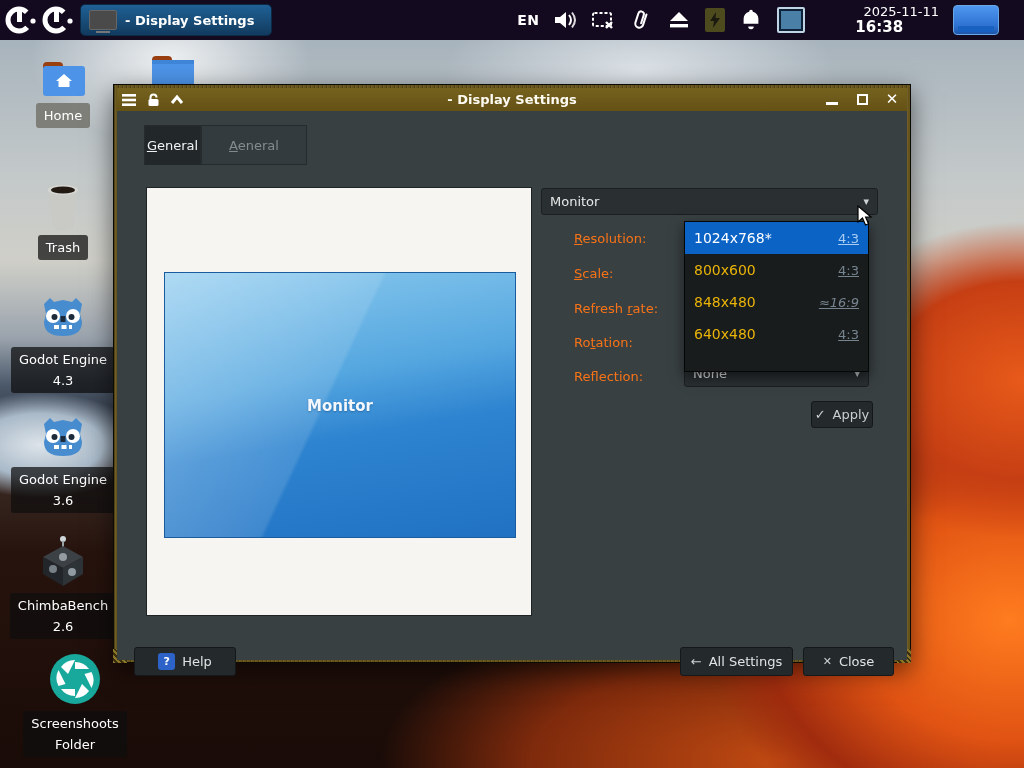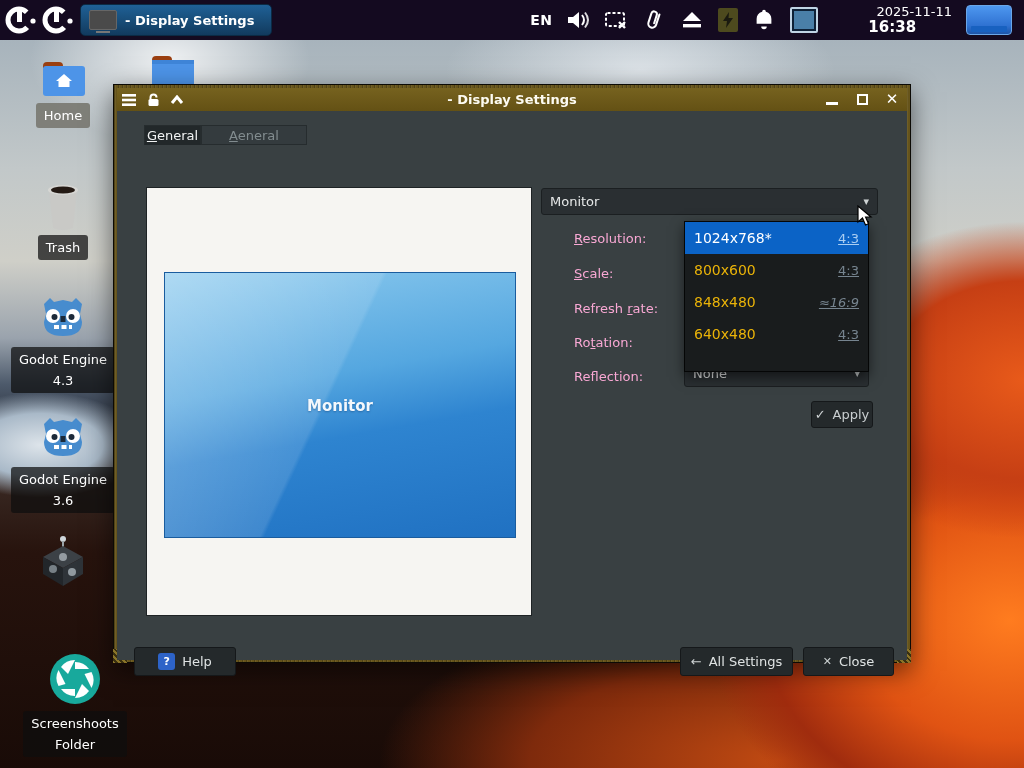--- a/index.html
+++ b/index.html
@@ -15,21 +15,21 @@
       radial-gradient(260px 100px at 640px 70px, rgba(240,244,248,.7), rgba(255,255,255,0) 75%),
       linear-gradient(180deg,#9fadb8 0%,#c2c8c9 22%,#cfcfc8 34%,#9aa3ad 44%,#4d5a6b 50%,#2e3542 55%,#3a2a24 62%,#27130d 72%,#190b07 100%);}
   
   .panel{position:absolute;left:0;top:0;width:1024px;height:40px;background:#140a20;display:flex;align-items:center;z-index:40;}
   .logo{width:32px;height:32px;margin-left:5px;flex:0 0 auto;}
   .taskbtn{margin-left:6px;height:32px;width:192px;border-radius:5px;display:flex;align-items:center;gap:8px;
     background:linear-gradient(180deg,#1f6096 0%,#174a74 60%,#113a5e 100%);border:1px solid #0b2a44;box-sizing:border-box;padding:0 8px;}
   .taskbtn .tb-title{color:#fff;font-weight:bold;font-size:13px;white-space:nowrap;}
   .tb-ico{width:26px;height:18px;background:#4a4a4a;border:1px solid #666;border-radius:2px;position:relative;}
   .tb-ico:after{content:"";position:absolute;left:6px;right:6px;bottom:-4px;height:2px;background:#777;}
-  .tray{margin-left:auto;display:flex;align-items:center;gap:14px;padding-right:12px;}
+  .tray{margin-left:auto;display:flex;align-items:center;gap:14px;padding-right:25px;}
   .lang{color:#fff;font-weight:bold;font-size:14px;letter-spacing:.5px;}
   .ticon{width:24px;height:24px;display:flex;align-items:center;justify-content:center;}
   .power-sq{width:20px;height:24px;background:#4d4a1e;border-radius:2px;display:flex;align-items:center;justify-content:center;}
   .traydisp{width:28px;height:26px;background:#0e2137;border:2px solid #bfd4e4;border-radius:2px;box-sizing:border-box;padding:2px;}
   .traydisp>div{width:100%;height:100%;background:#4a7fa8;}
   .clock{text-align:center;color:#fff;line-height:1.1;}
   .clock .d{font-size:13px;margin-left:44px;}
   .clock .t{font-size:15px;font-weight:bold;}
   .wsw{width:46px;height:30px;border-radius:4px;background:linear-gradient(180deg,#4e97ef 0%,#2f72d2 70%,#1d55a8 100%);
     border:1px solid #6aa6e8;box-sizing:border-box;position:relative;}
@@ -50,39 +50,39 @@
     background:linear-gradient(180deg,#76621f,#645114);display:flex;align-items:center;}
   .tbtn{width:24px;height:23px;display:flex;align-items:center;justify-content:center;}
   .titletext{position:absolute;left:0;right:0;text-align:center;color:#fdfbf2;font-weight:bold;font-size:13px;pointer-events:none;}
   .winbtns{margin-left:auto;display:flex;z-index:2;}
   .winbtn{width:30px;height:23px;display:flex;align-items:center;justify-content:center;color:#fff;}
   .min-g{width:12px;height:3px;background:#fff;margin-top:8px;}
   .max-g{width:11px;height:11px;border:2px solid #fff;box-sizing:border-box;}
   .x-g{font-size:15px;font-weight:bold;color:#fff;line-height:1;}
   .dbody{position:absolute;left:3px;top:26px;width:790px;height:549px;background:#394042;}
   
-  .tab{position:absolute;height:20px;display:flex;align-items:center;justify-content:center;font-size:13px;border:1px solid #262c2e;box-sizing:border-box;}
+  .tab{position:absolute;height:40px;display:flex;align-items:center;justify-content:center;font-size:13px;border:1px solid #262c2e;box-sizing:border-box;}
   .tab.active{left:27px;top:14px;width:57px;background:#22282a;color:#f1f3f3;border-bottom-color:#22282a;}
   .tab.inactive{left:84px;top:14px;width:106px;background:#343b3e;color:#828c8f;}
   .mn{text-decoration:underline;}
   
   .preview{position:absolute;left:29px;top:76px;width:386px;height:429px;background:#f6f5f2;border:1px solid #1e2325;box-sizing:border-box;}
   .mon{position:absolute;left:17px;top:84px;width:352px;height:266px;border:1px solid #1a5c9e;box-sizing:border-box;
     background:linear-gradient(170deg,#8ccaee 0%,#55a7e0 40%,#2e84d0 60%,#2071c2 100%);position:absolute;}
   .mon .gloss{position:absolute;left:0;top:0;width:100%;height:100%;
     background:linear-gradient(115deg,rgba(255,255,255,.30) 0%,rgba(255,255,255,.12) 46%,rgba(255,255,255,0) 47%);}
   .mon .mlabel{position:absolute;left:0;right:0;top:124px;text-align:center;color:#f4f8fc;font-weight:bold;font-size:15px;
     text-shadow:0 1px 2px rgba(0,40,90,.35);}
   
   .combo{position:absolute;height:27px;background:#2a2f32;border:1px solid #1b1f21;border-radius:3px;box-sizing:border-box;
     display:flex;align-items:center;color:#e6e8e8;font-size:13px;padding:0 8px;}
   .combo .chev{margin-left:auto;color:#cfd4d5;font-size:11px;}
   .combo.monitor-combo{left:424px;top:77px;width:337px;}
   .combo.reflection-combo{left:567px;top:249px;width:185px;}
-  .flabel{position:absolute;left:457px;color:#f9a8d4;font-size:13px;height:17px;}
+  .flabel{position:absolute;left:457px;color:#f97316;font-size:13px;height:17px;}
   
   .ddlist{position:absolute;left:567px;top:110px;width:185px;height:151px;background:#191c1d;border:1px solid #050606;
     box-shadow:0 5px 12px rgba(0,0,0,.55);box-sizing:border-box;z-index:5;}
   .dditem{height:32px;display:flex;align-items:center;padding:0 9px;}
   .dditem .v{color:#eab308;font-size:14px;}
   .dditem .a{margin-left:auto;color:#76848f;font-size:13px;text-decoration:underline;}
   .dditem.sel{background:#0b63c6;}
   .dditem.sel .v{color:#ffffff;}
   .dditem.sel .a{color:#a9cdf2;}
   .a.italic{font-style:italic;}
@@ -238,20 +238,23 @@
     <svg width="50" height="56" viewBox="0 0 50 56">
       <circle cx="25" cy="7" r="3" fill="#cfd6da"></circle>
       <rect x="24" y="9" width="2" height="6" fill="#9aa3a8"></rect>
       <polygon points="25,14 45,25 25,36 5,25" fill="#3c4146"></polygon>
       <polygon points="5,25 25,36 25,54 5,42" fill="#22262a"></polygon>
       <polygon points="45,25 25,36 25,54 45,42" fill="#2e3338"></polygon>
       <circle cx="15" cy="37" r="4" fill="#8d979d" opacity=".8"></circle>
       <circle cx="34" cy="40" r="4" fill="#aab4ba" opacity=".8"></circle>
       <circle cx="25" cy="25" r="4" fill="#b9c2c7" opacity=".7"></circle>
     </svg>
+    <div class="dlabel">
+      <span>ChimbaBench</span><br><span>2.6</span>
+    </div>
   </div>
 
   <div class="dicon" style="left:0;top:652px;margin-left:12px;">
     <svg width="54" height="54" viewBox="0 0 54 54">
       <circle cx="27" cy="27" r="25" fill="#18a99c"></circle>
       <g fill="#fff">
         <path d="M27 10 a17 17 0 0 1 14 7 l-14 0 z"></path>
         <path d="M43.5 20 a17 17 0 0 1 0 16 l-7-14 z"></path>
         <path d="M41 39 a17 17 0 0 1 -14 7 l7-14 z"></path>
         <path d="M27 44 a17 17 0 0 1 -14-7 l14 0 z"></path>

